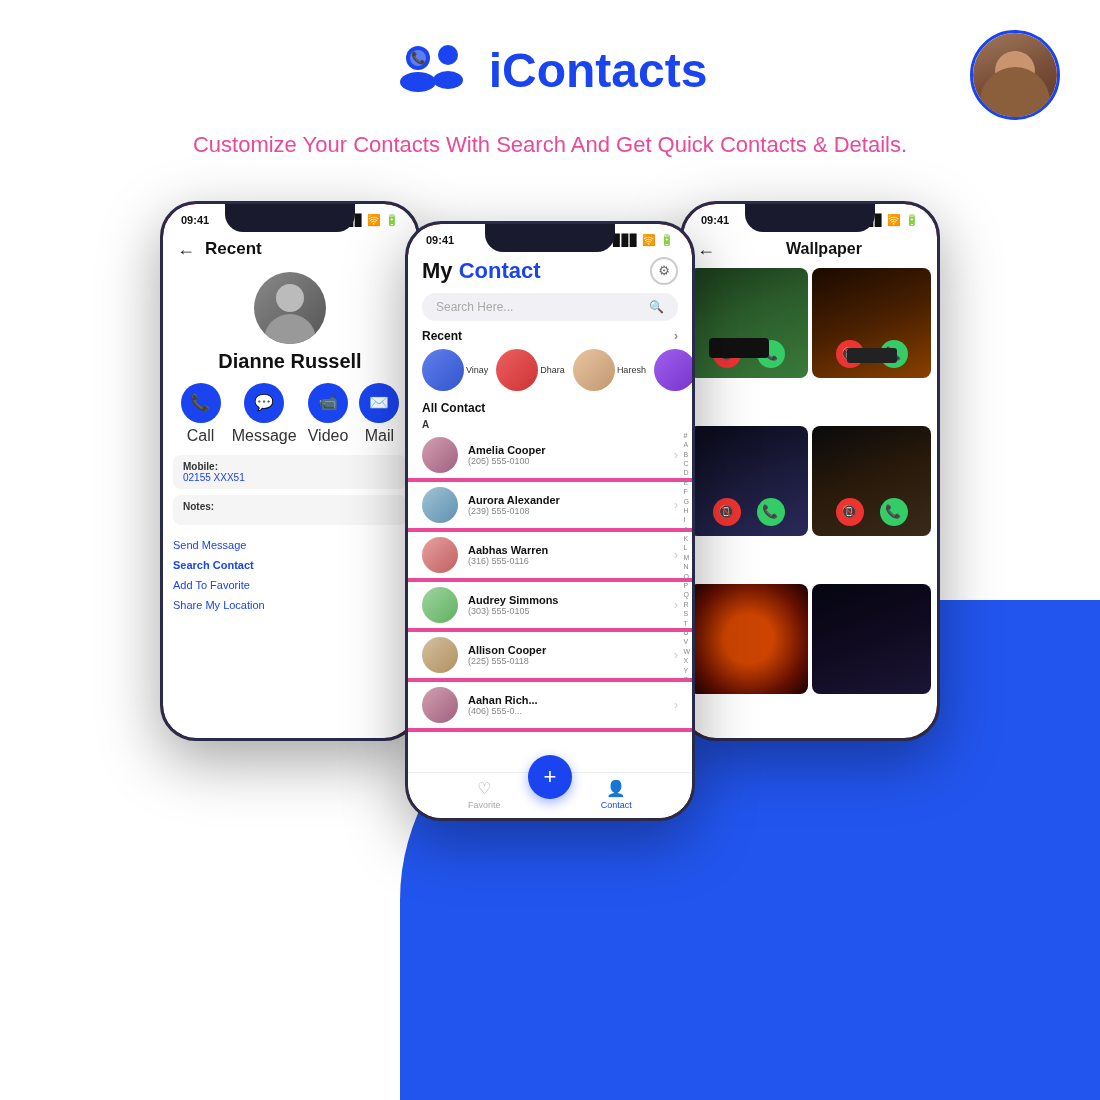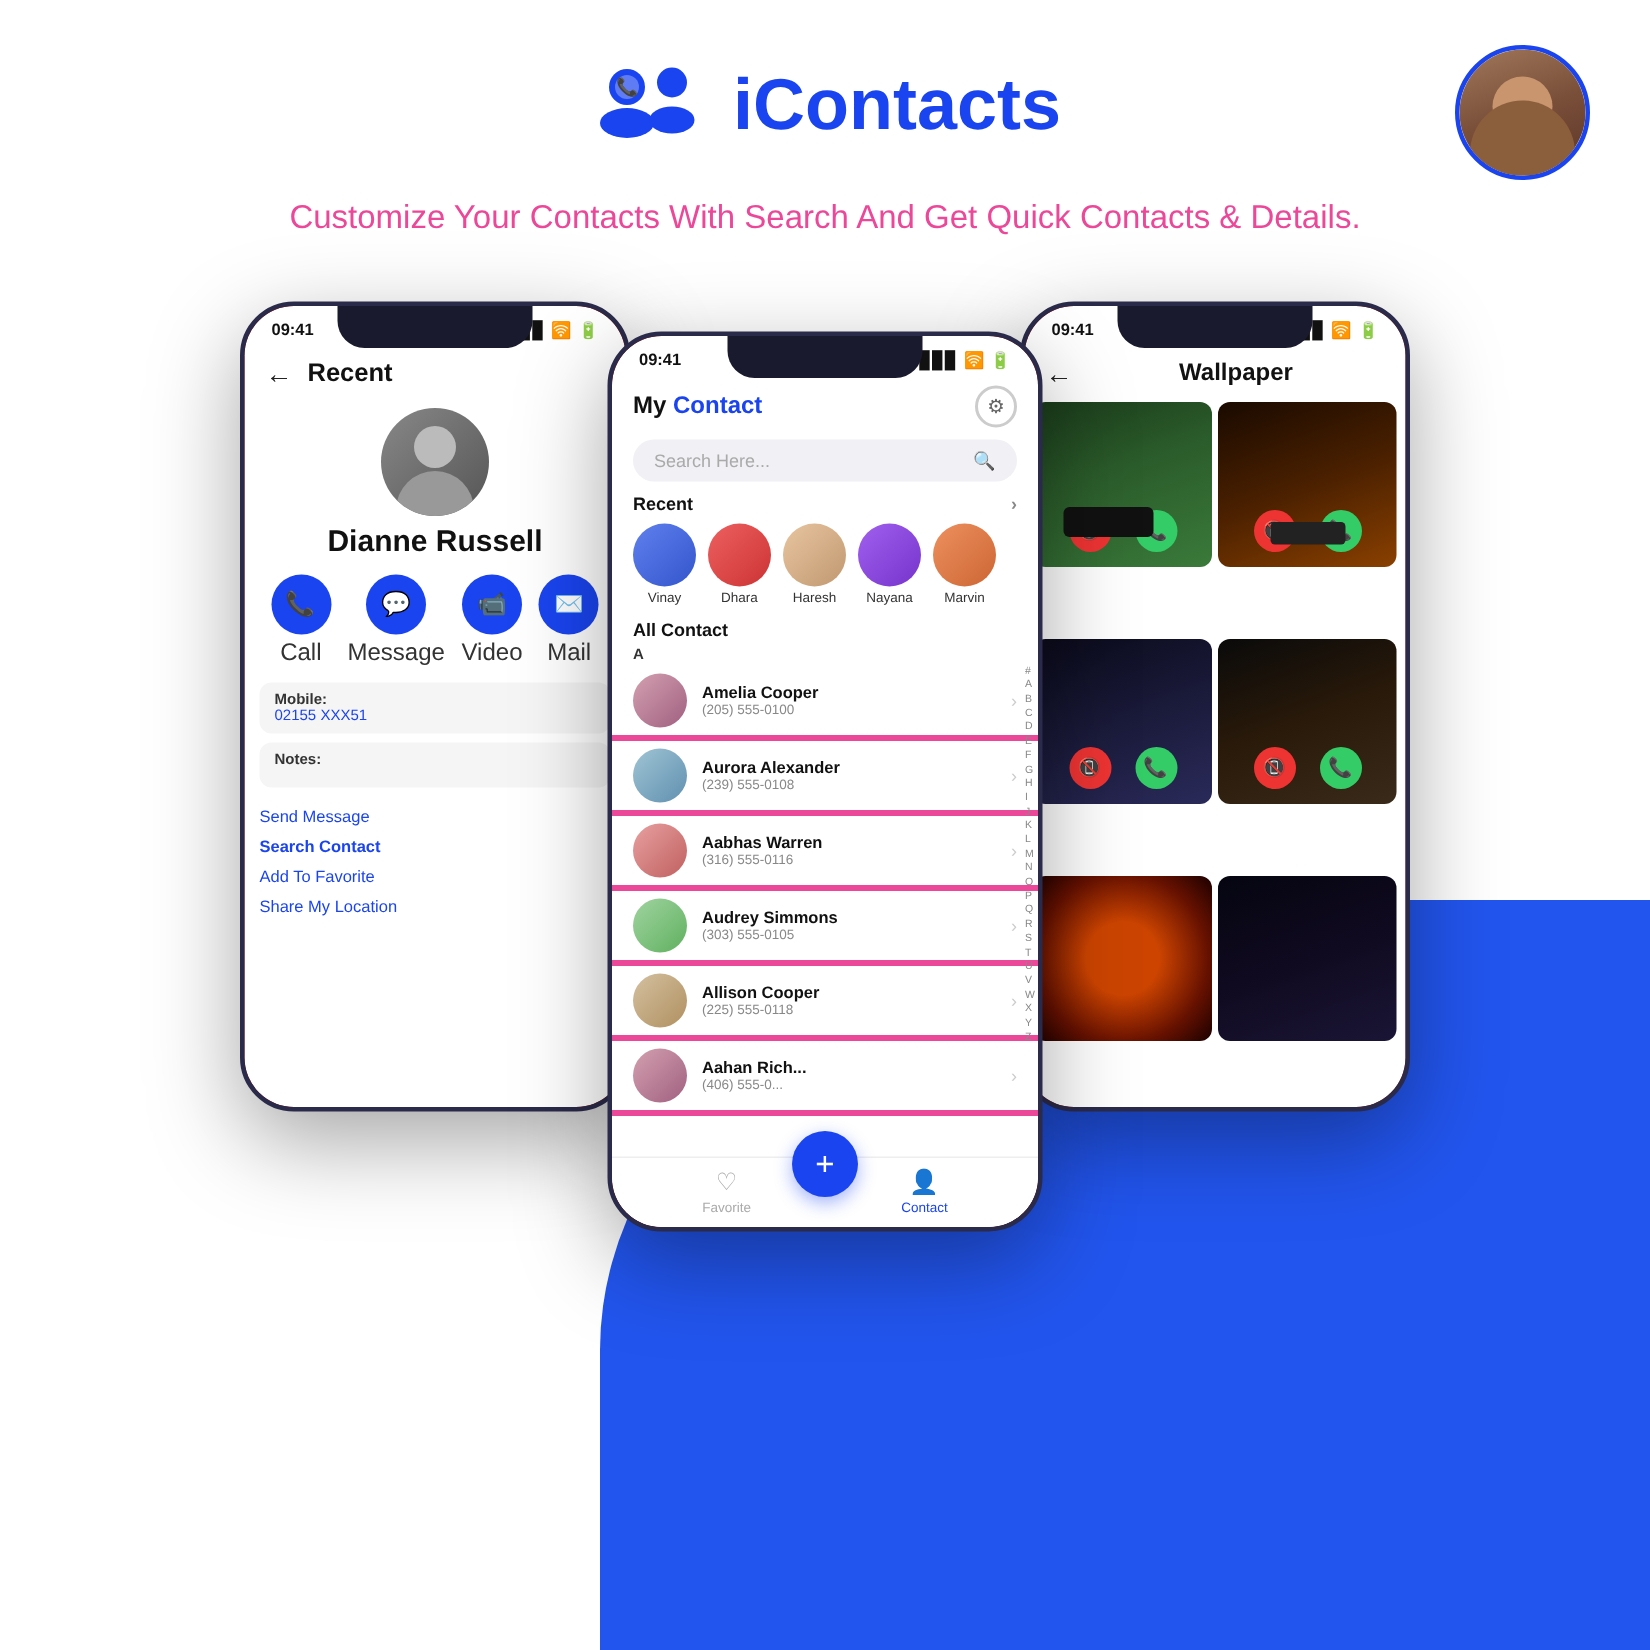--- a/index.html
+++ b/index.html
@@ -275,21 +275,21 @@
       display: flex;
       flex-direction: column;
     }
     .my-contact-header {
       display: flex;
       justify-content: space-between;
       align-items: center;
       padding: 6px 14px 4px;
     }
     .my-contact-title {
-      font-size: 16px;
+      font-size: 22px;
       font-weight: 700;
       color: #111;
     }
     .my-contact-title span { color: #1a44f0; }
     .settings-icon {
       width: 28px;
       height: 28px;
       border: 2px solid #ccc;
       border-radius: 50%;
       display: flex;
@@ -320,21 +320,21 @@
     }
     .recent-chevron { color: #888; font-size: 12px; }
     .recent-avatars {
       display: flex;
       gap: 8px;
       padding: 4px 14px 6px;
       overflow: hidden;
     }
     .recent-avatar-item {
       display: flex;
-      flex-direction: column;
+      flex-direction: row;
       align-items: center;
       gap: 2px;
     }
     .recent-avatar-circle {
       width: 42px;
       height: 42px;
       border-radius: 50%;
       background: linear-gradient(135deg, #e8c5a0, #c09870);
       overflow: hidden;
       position: relative;

